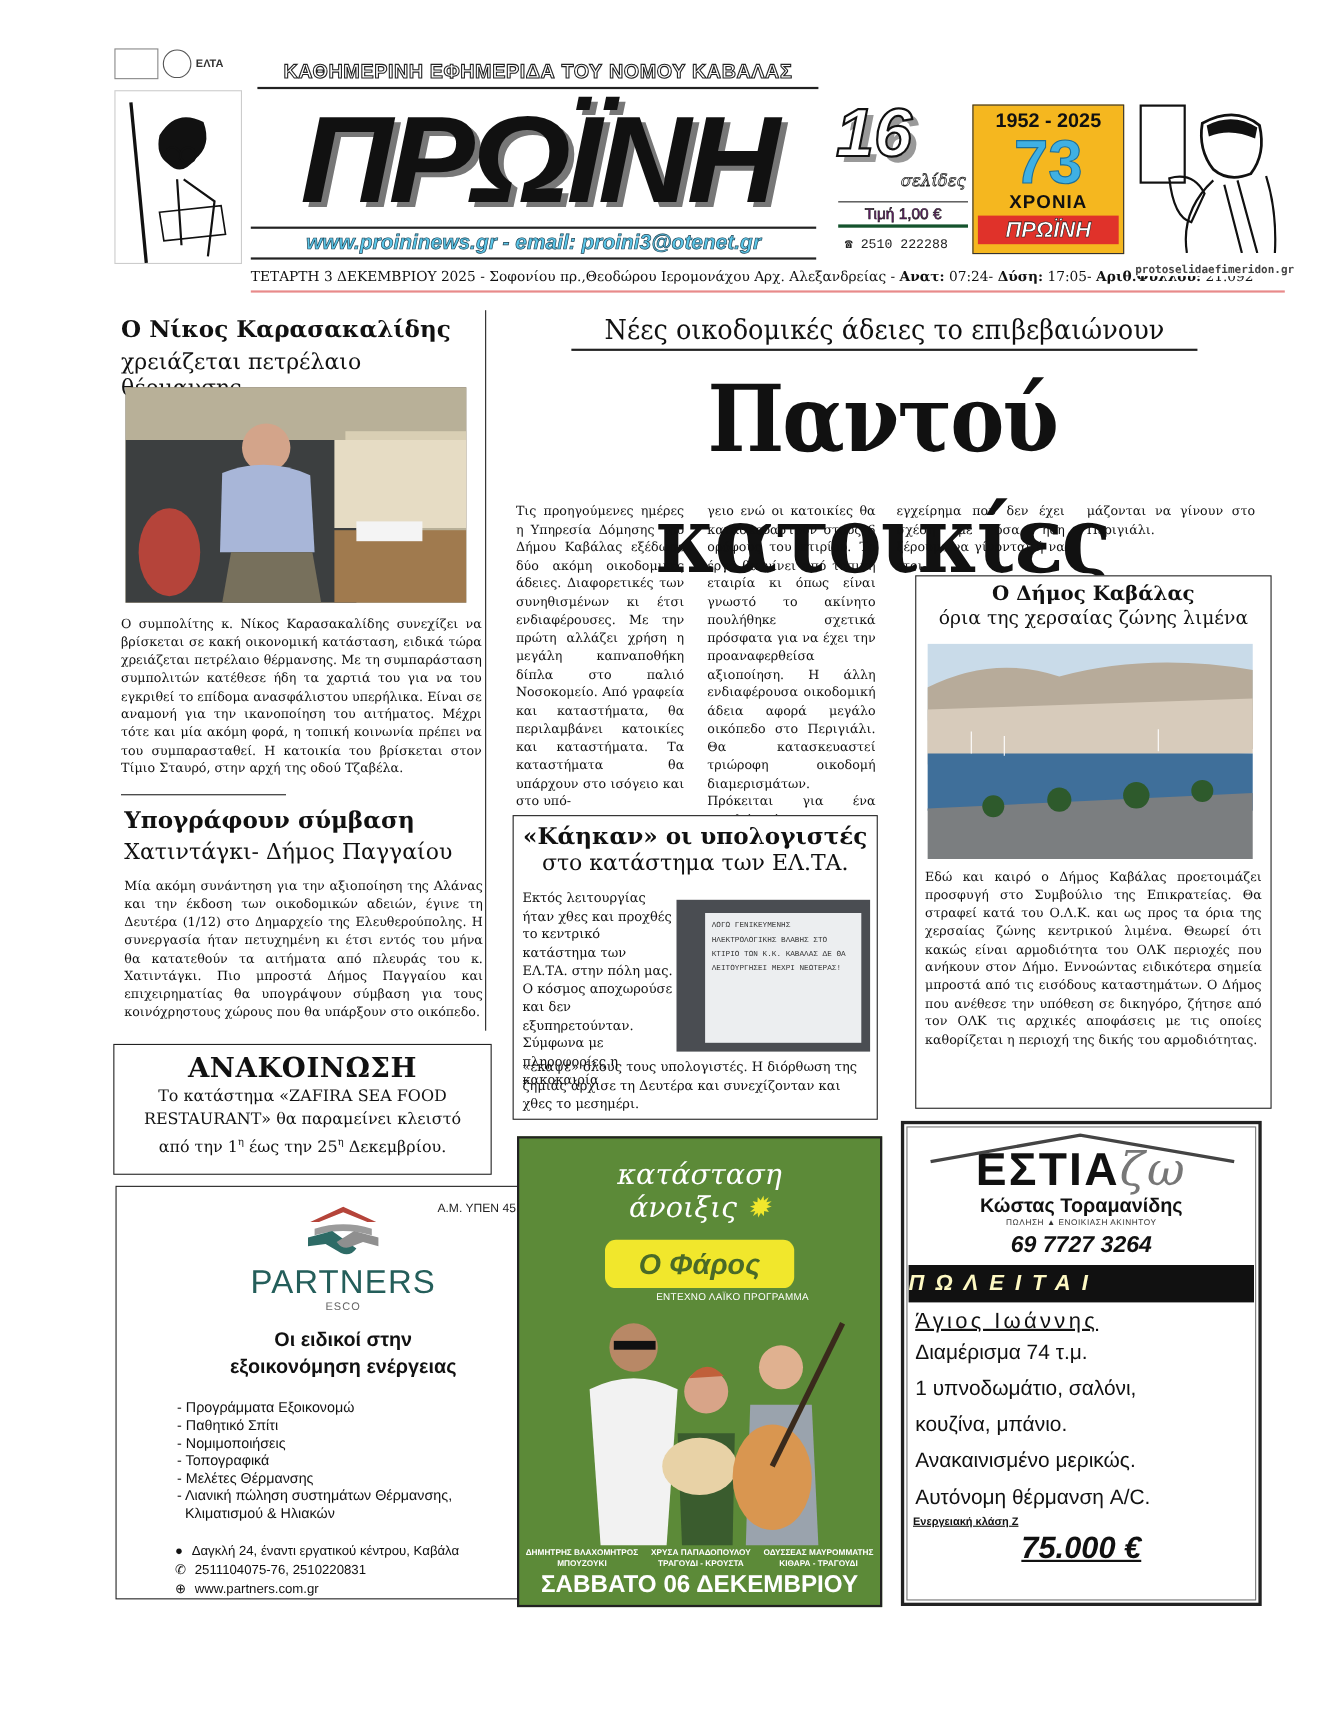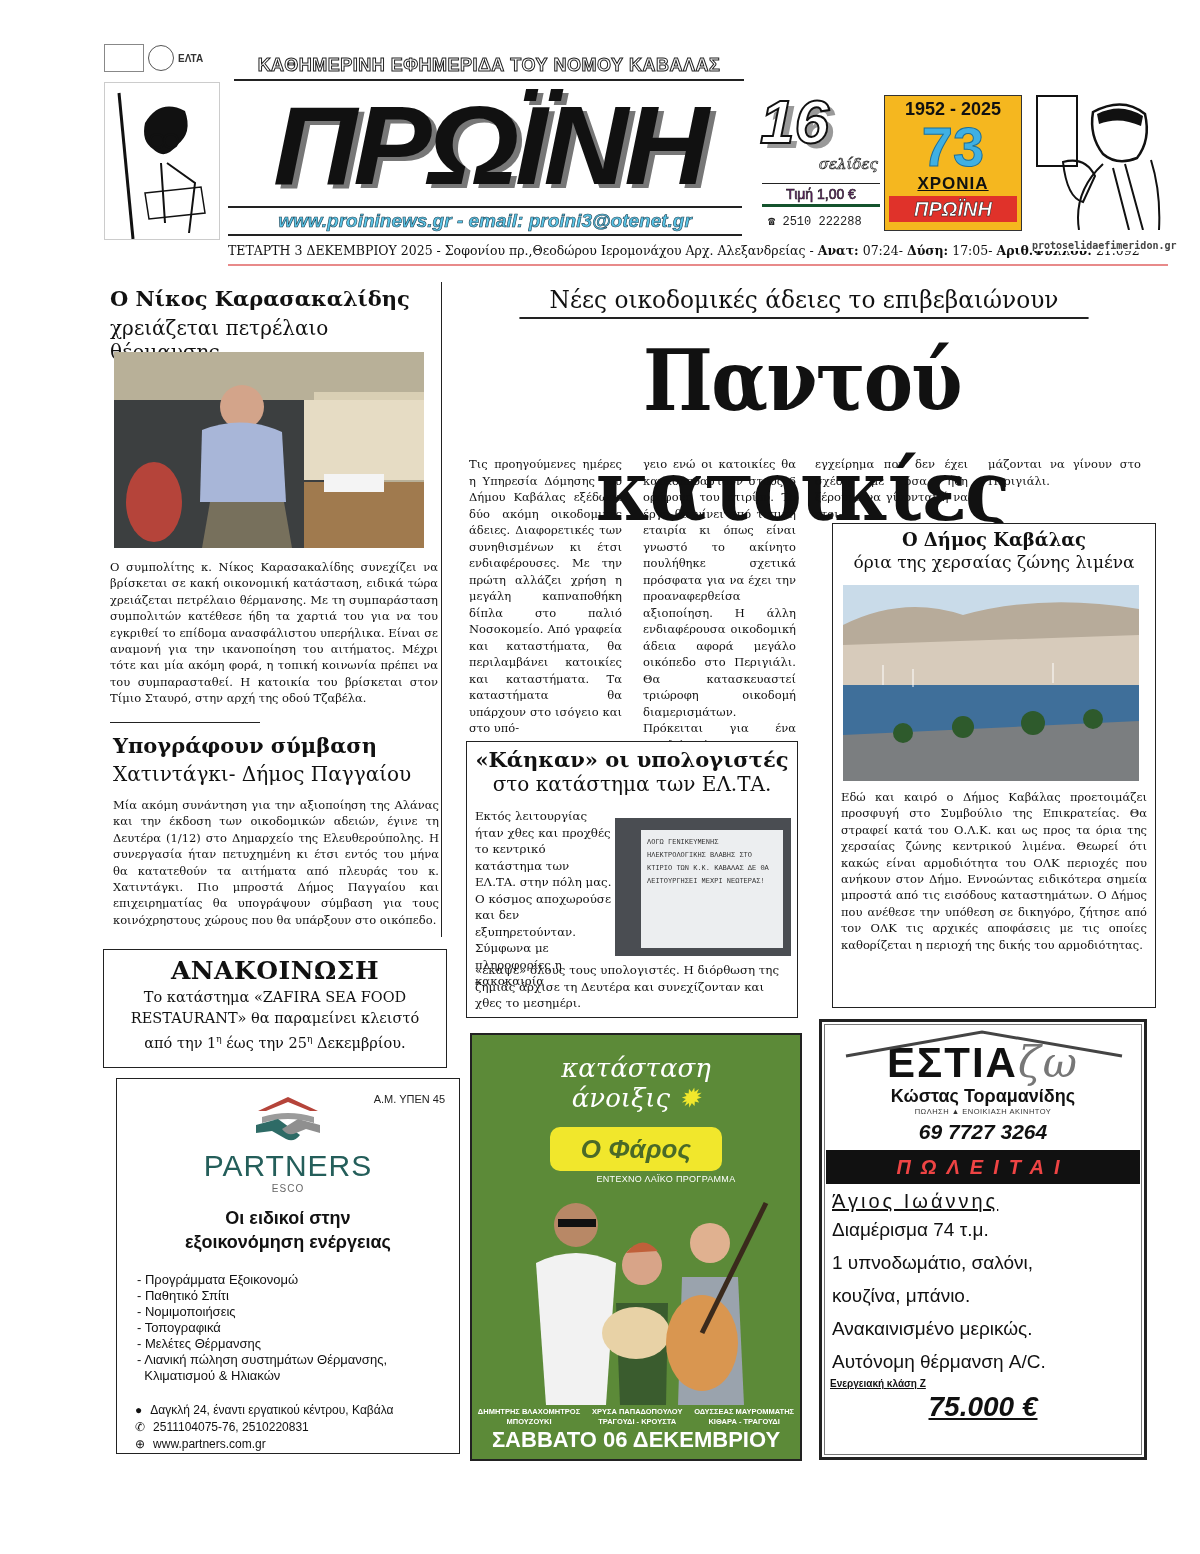--- a/index.html
+++ b/index.html
@@ -15,21 +15,21 @@
   .caricature svg { width:100%; height:100%; }
   .logo-main { left:228px; top:90px; width:522px; height:112px; font-family:"Liberation Sans", sans-serif; font-weight:900; font-style:italic; font-size:112px; line-height:112px; color:#111; text-shadow:5px 4px 0 #777; letter-spacing:-4px; text-align:center; transform:scaleX(1.05); }
   .web-line { left:228px; top:206px; width:514px; font-family:"Liberation Sans", sans-serif; font-weight:bold; font-style:italic; font-size:19px; color:#5bc6e8; -webkit-text-stroke:0.6px #1a3a4a; text-align:center; border-top:2px solid #222; border-bottom:2px solid #222; padding:2px 0; }
   .pages-num { left:760px; top:92px; width:120px; font-family:"Liberation Sans", sans-serif; font-style:italic; font-weight:bold; font-size:62px; line-height:60px; color:#fff; -webkit-text-stroke:2px #111; text-shadow:6px 5px 0 #999; }
   .pages-lbl { left:800px; top:155px; width:78px; text-align:right; font-style:italic; font-size:15px; color:#fff; -webkit-text-stroke:0.7px #222; }
   .price { left:762px; top:183px; width:118px; border-top:1px solid #222; border-bottom:3px solid #14532d; text-align:center; font-family:"Liberation Sans", sans-serif; font-size:14px; color:#701a75; -webkit-text-stroke:0.6px #222; padding:2px 0; }
   .phone { left:768px; top:214px; width:112px; font-family:"Liberation Mono", monospace; font-size:12px; color:#222; }
   .anniv { left:884px; top:95px; width:136px; height:134px; background:#f5b71f; border:1px solid #333; text-align:center; font-family:"Liberation Sans", sans-serif; }
   .anniv-years { font-size:18px; font-weight:900; margin-top:3px; color:#111; }
   .anniv-num { font-size:56px; font-weight:900; line-height:54px; color:#3fb0e3; -webkit-text-stroke:1px #1c6f9a; }
-  .anniv-word { font-size:17px; font-weight:900; letter-spacing:1px; color:#111;text-decoration:underline; }
+  .anniv-word { font-size:17px; font-weight:900; letter-spacing:1px; color:#111; }
   .anniv-logo { margin:2px 4px 0 4px; background:#e0322a; color:#fff; font-style:italic; font-weight:900; font-size:20px; line-height:26px; -webkit-text-stroke:0.5px #111; }
   .dateline { left:228px; top:243px; width:940px; font-size:12.5px; color:#111; white-space:nowrap; }
   .dateline b { font-weight:bold; }
   .watermark { left:1030px; top:240px; font-family:"DejaVu Sans Mono", monospace; font-size:10px; font-weight:bold; color:#444; }
   .red-rule { left:228px; top:264px; width:940px; height:2px; background:#e88a8a; }
 
   
   .col-rule { left:441px; top:282px; width:1px; height:655px; background:#222; }
   h2 { margin:0; }
   .lead-title { left:110px; top:286px; width:330px; font-weight:bold; font-size:21px; }
@@ -76,21 +76,21 @@
   .music-names { position:absolute; left:0; top:372px; width:100%; display:flex; justify-content:space-around; font-family:"Liberation Sans", sans-serif; font-size:7.5px; font-weight:bold; color:#fff; text-align:center; line-height:10px; }
   .music-date { position:absolute; left:0; bottom:6px; width:100%; text-align:center; font-family:"Liberation Sans", sans-serif; font-size:22px; font-weight:bold; color:#fff; }
 
   
   .estia { border:3px solid #222; outline:1px solid #777; outline-offset:-6px; background:#fff; font-family:"Liberation Sans", sans-serif; }
   .estia-logo { font-size:42px; font-weight:900; letter-spacing:2px; text-align:center; color:#111; margin-top:18px; line-height:46px; }
   .estia-logo span { font-style:italic; font-weight:normal; color:#777; font-family:"DejaVu Serif", serif; }
   .estia-name { font-size:18px; font-weight:bold; text-align:center; color:#111; }
   .estia-serv { font-size:7.5px; text-align:center; color:#333; letter-spacing:0.5px; }
   .estia-phone { font-size:21px; font-style:italic; font-weight:bold; text-align:center; margin-top:4px; }
-  .estia-sale { background:#111; color:#ef4444; font-size:20px; font-style:italic; font-weight:bold; letter-spacing:10px; text-align:center; line-height:34px; margin:6px 4px 0 4px; }
+  .estia-sale { background:#111; color:#fef9c3; font-size:20px; font-style:italic; font-weight:bold; letter-spacing:10px; line-height:34px; margin:6px 4px 0 4px; }
   .estia-loc { font-size:20px; letter-spacing:3px; text-decoration:underline; margin:6px 0 0 10px; }
   .estia-line { font-size:19px; line-height:33px; margin-left:10px; }
   .estia-class { font-size:10px; font-weight:bold; text-decoration:underline; margin-left:8px; }
   .estia-price { font-size:28px; font-weight:bold; font-style:italic; text-decoration:underline; text-align:center; margin-top:2px; }
 </style>
 </head>
 <body>
 
 <div class="abs top-logos">
   <div class="logo-box"></div>
@@ -172,21 +172,21 @@
 
 <div class="abs box" style="left:103px;top:949px;width:342px;height:117px;">
   <div class="announce-title">ΑΝΑΚΟΙΝΩΣΗ</div>
   <div class="announce-body">
     <div>Το κατάστημα «ZAFIRA SEA FOOD</div>
     <div>RESTAURANT» θα παραμείνει κλειστό</div>
     <div><span>από την 1</span><sup style="font-size:9px;">η</sup><span> έως την 25</span><sup style="font-size:9px;">η</sup><span> Δεκεμβρίου.</span></div>
   </div>
 </div>
 
-<div class="abs box" style="left:116px;top:1078px;width:342px;height:374px;">
+<div class="abs box" style="left:105px;top:1078px;width:342px;height:374px;padding-left:35px;">
   <div class="ad-amount">Α.Μ. ΥΠΕΝ 45</div>
   <div style="text-align:center;margin-top:16px;">
     <svg width="80" height="50" viewBox="0 0 80 50">
       <path d="M10 16 L40 2 L70 16 L62 16 L40 7 L18 16Z" fill="#b5443a"></path>
       <path d="M14 22 Q40 14 66 22 L66 28 Q40 20 14 28Z" fill="#9b9b9b"></path>
       <path d="M8 30 L30 24 L52 40 Q46 48 38 44 L24 36 L8 38Z" fill="#2e6b66"></path>
       <path d="M72 30 L50 24 L34 34 Q40 42 48 38 L58 34 L72 38Z" fill="#8f8f8f"></path>
     </svg>
   </div>
   <div class="partners-word">PARTNERS</div>

